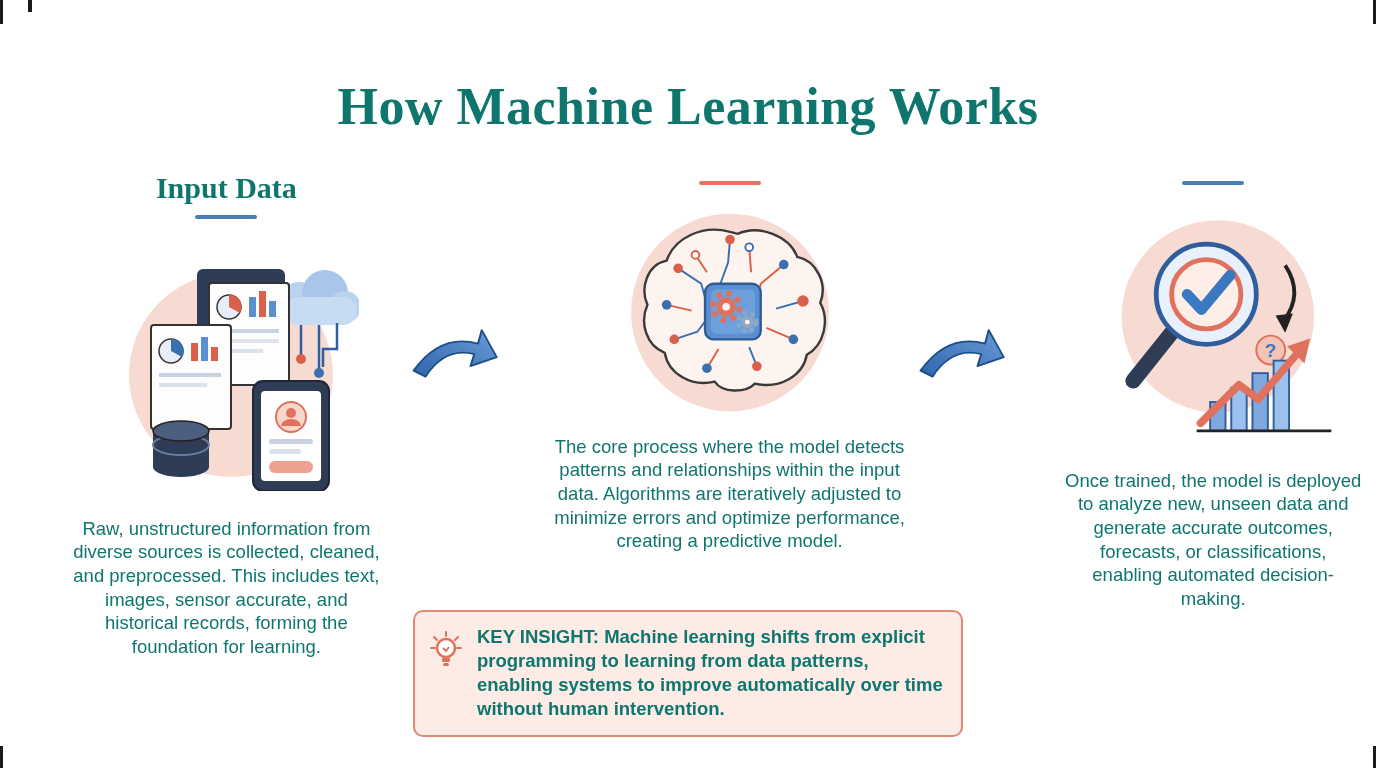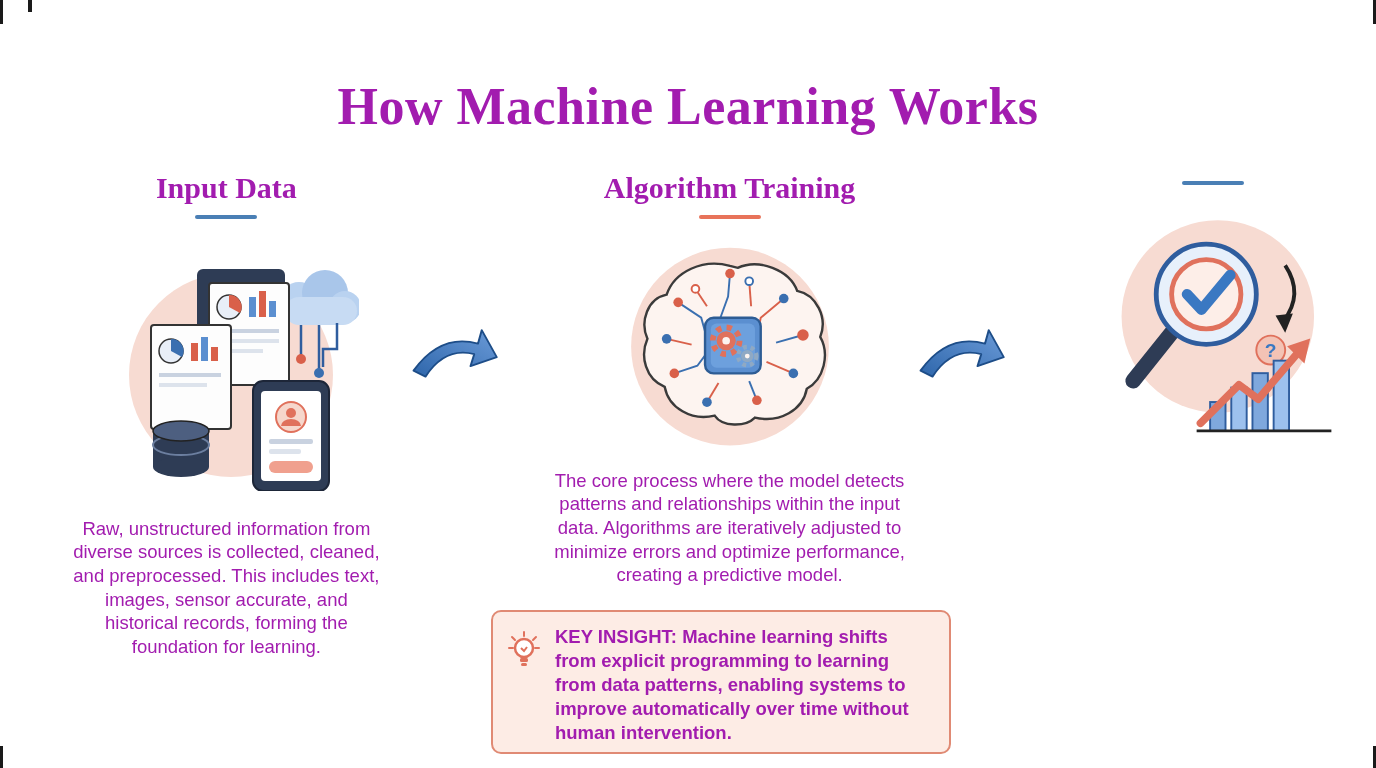--- a/index.html
+++ b/index.html
@@ -1,35 +1,35 @@
 <!DOCTYPE html>
 <html><head>
 <meta charset="utf-8">
 <style>
   html,body{margin:0;padding:0;background:#fff;}
   .stage{position:relative;width:1376px;height:768px;background:#ffffff;overflow:hidden;
-         font-family:"Liberation Sans",sans-serif;color:#a21caf;}
+         font-family:"Liberation Sans",sans-serif;color:#0f766e;}
   .page-title{text-align:center;padding-top:42px;font-family:"Liberation Serif",serif;
               font-weight:700;font-size:52px;letter-spacing:.5px;}
   .columns{display:flex;margin-top:32px;align-items:flex-start;}
   .col{display:flex;flex-direction:column;align-items:center;padding-left:44px;}
   .col-1{width:410px;}
   .col-2{width:420px;}
   .col-3{width:366px;}
   .arrow-cell{width:90px;padding-top:150px;display:flex;justify-content:center;}
   .col-heading{font-family:"Liberation Serif",serif;font-weight:700;font-size:30px;white-space:nowrap;}
   .accent-bar{width:62px;height:4px;border-radius:2px;margin-top:10px;}
   .illus{margin-top:20px;line-height:0;}
   .col-desc{font-size:18.5px;line-height:1.28;text-align:center;font-weight:500;}
   .col-1 .col-desc{max-width:318px;margin-top:26px;}
   .col-2 .col-desc{max-width:382px;margin-top:14px;}
   .col-3 .col-desc{max-width:300px;margin-top:22px;}
-  .key-insight{position:absolute;top:610px;left:721px;transform:translateX(-50%);
-               width:460px;box-sizing:border-box;border:2px solid #e08a74;border-radius:10px;
-               background:#fdece5;padding:13px 18px 7px 62px;font-size:18.5px;font-weight:600;
+  .key-insight{position:absolute;top:610px;left:688px;transform:translateX(-50%);
+               width:550px;box-sizing:border-box;border:2px solid #e08a74;border-radius:10px;
+               background:#fdece5;padding:13px 18px 14px 62px;font-size:18.5px;font-weight:600;
                line-height:1.3;text-align:left;}
   .key-insight .bulb{position:absolute;left:14px;top:18px;}
   .ki-label{font-weight:700;}
   .mark{position:absolute;background:#1a1a1a;}
   .m-tl1{left:28px;top:0;width:4px;height:12px;}
   .m-tl2{left:0;top:0;width:3px;height:24px;}
   .m-tr{right:0;top:0;width:3px;height:24px;}
   .m-bl{left:0;bottom:0;width:3px;height:22px;}
   .m-br{right:0;bottom:0;width:3px;height:22px;}
 </style>
@@ -122,21 +122,20 @@
           <linearGradient id="agA" x1="0" y1="1" x2="1" y2="0">
             <stop offset="0" stop-color="#2e66ab"></stop>
               <stop offset="1" stop-color="#6b9bd8"></stop>
           </linearGradient>
         </defs>
         <path d="M6 62 Q 42 12 92 26 L 97 8 L 117 44 L 82 56 L 87 40 Q 48 30 22 70 Z" fill="url(#agA)" stroke="#1d4d88" stroke-width="2.5" stroke-linejoin="round"></path>
       </svg>
     </div>
 
     <div class="col col-2">
-      <div class="col-heading">Algorithm Training</div>
       <div class="accent-bar" style="background-color: rgb(232, 115, 90);"></div>
       <div class="illus">
         <svg width="232" height="216" viewBox="0 0 240 225">
           <circle cx="120" cy="112" r="103" fill="#f7dbd2"></circle>
 
           <path d="M120 28 C 92 20 62 34 54 58 C 34 62 26 86 34 104 C 26 122 32 146 52 154
                    C 56 176 80 190 104 184 C 112 196 136 196 146 186 C 172 192 196 178 200 156
                    C 218 146 224 120 214 102 C 222 82 210 58 190 54 C 182 32 150 20 128 30 Z" fill="#fdf4f0" stroke="#3a3a3a" stroke-width="2.5"></path>
 
           <g fill="none" stroke-width="2">
@@ -225,20 +224,21 @@
             <rect x="130" y="204" width="16" height="30" fill="#7fa8dd" stroke="#2f5d9e" stroke-width="2"></rect>
             <rect x="152" y="189" width="16" height="45" fill="#9dc1ee" stroke="#2f5d9e" stroke-width="2"></rect>
             <rect x="174" y="174" width="16" height="60" fill="#7fa8dd" stroke="#2f5d9e" stroke-width="2"></rect>
             <rect x="196" y="161" width="16" height="73" fill="#9dc1ee" stroke="#2f5d9e" stroke-width="2"></rect>
             <path d="M116 234 H256" stroke="#222" stroke-width="3"></path>
             <path d="M120 226 L160 186 L180 201 L221 153" stroke="#e0715c" stroke-width="8" fill="none" stroke-linecap="round" stroke-linejoin="round"></path>
             <polygon points="210,146 234,138 228,164" fill="#e0715c"></polygon>
           </g>
         </svg>
       </div>
+      <div class="col-desc">Once trained, the model is deployed to analyze new, unseen data and generate accurate outcomes, forecasts, or classifications, enabling automated decision-making.</div>
     </div>
 
   </div>
 
   <div class="key-insight" style="background-color: rgb(253, 236, 229); border-color: rgb(224, 138, 116);">
     <span class="bulb">
       <svg width="34" height="40" viewBox="0 0 34 40">
         <g stroke="#e0715c" stroke-width="2" stroke-linecap="round">
           <path d="M17 2 v4"></path>
             <path d="M5 7 l3 3"></path>

